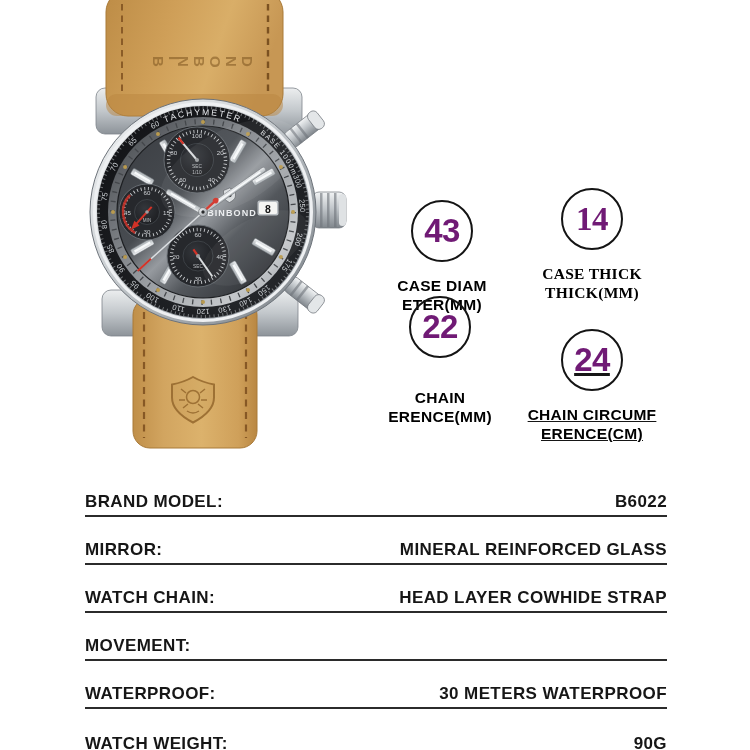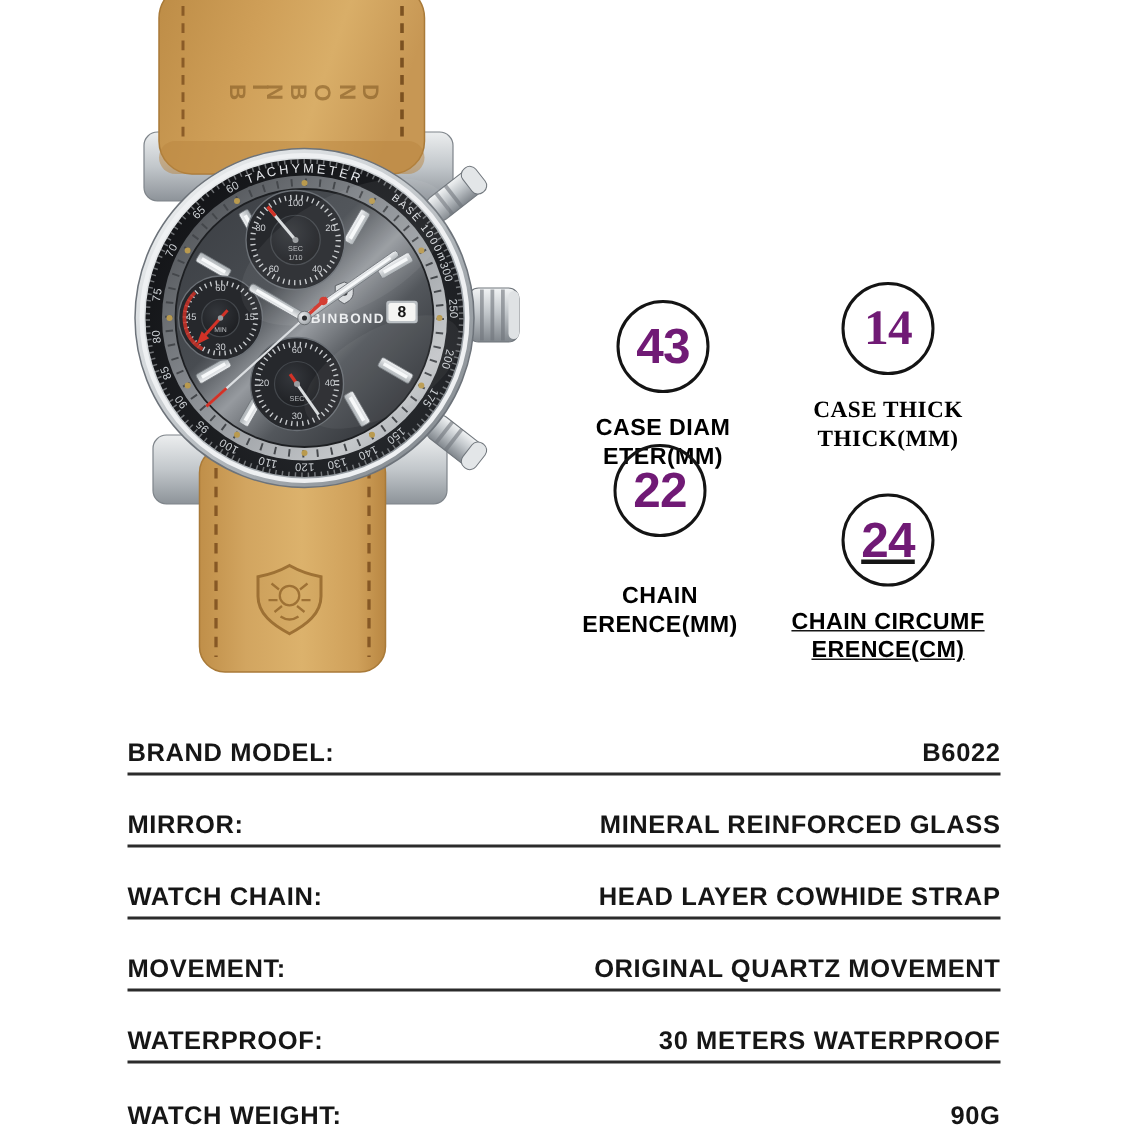--- a/index.html
+++ b/index.html
@@ -367,21 +367,20 @@
   <div class="spec-row">
     <span class="spec-label">MIRROR:</span>
     <span class="spec-value">MINERAL REINFORCED GLASS</span>
   </div>
   <div class="spec-row">
     <span class="spec-label">WATCH CHAIN:</span>
     <span class="spec-value">HEAD LAYER COWHIDE STRAP</span>
   </div>
   <div class="spec-row">
     <span class="spec-label">MOVEMENT:</span>
-    <span class="spec-value">ORIGINAL QUARTZ MOVEMENT</span>
   </div>
   <div class="spec-row">
     <span class="spec-label">WATERPROOF:</span>
     <span class="spec-value">30 METERS WATERPROOF</span>
   </div>
   <div class="spec-row">
     <span class="spec-label">WATCH WEIGHT:</span>
     <span class="spec-value">90G</span>
   </div>
 </div>

